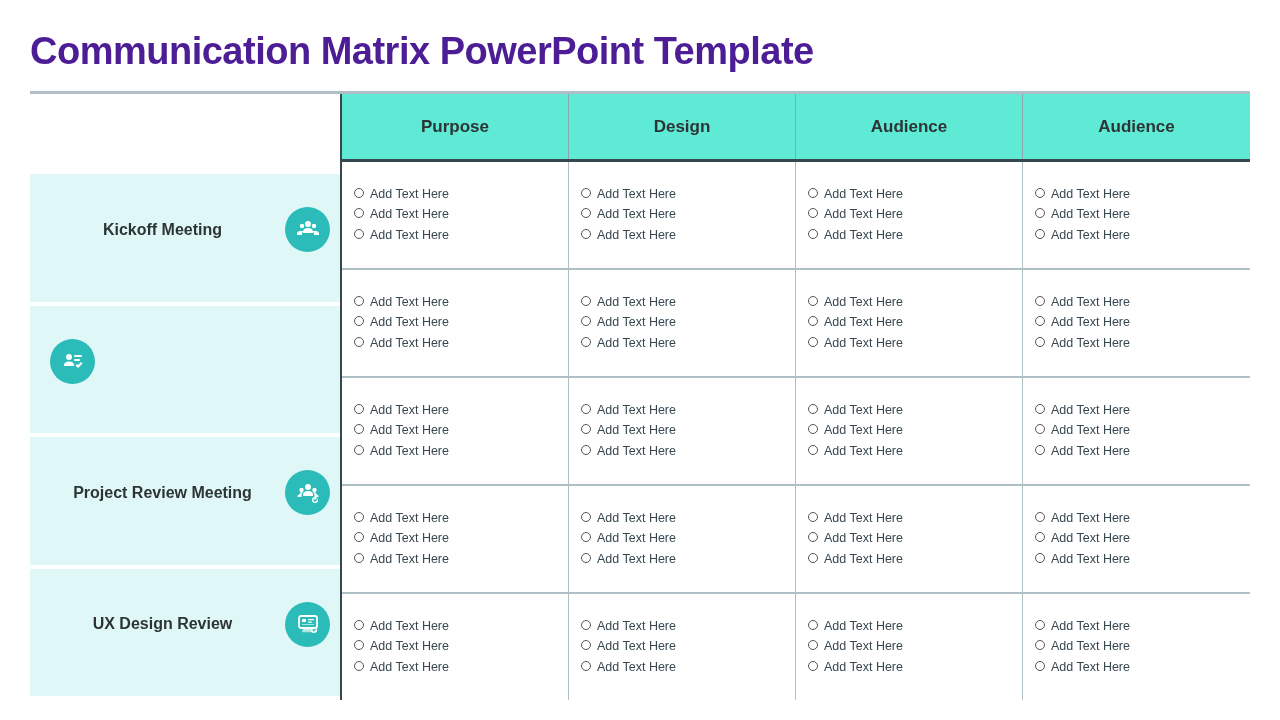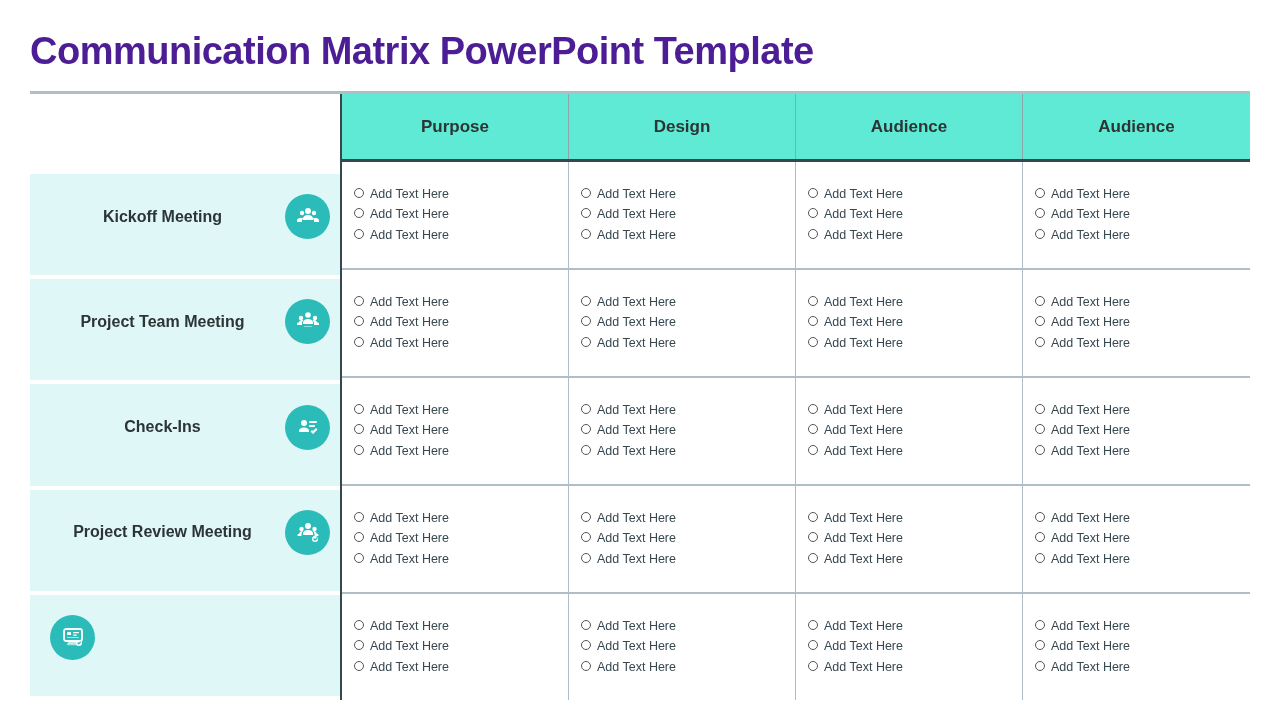--- a/index.html
+++ b/index.html
@@ -189,35 +189,20 @@
     <circle cx="12" cy="6" r="3" fill="white"></circle>
     <circle cx="6" cy="8" r="2.2" fill="white"></circle>
     <circle cx="18" cy="8" r="2.2" fill="white"></circle>
     <path d="M12 10c-3 0-5 1.5-5 4v1h10v-1c0-2.5-2-4-5-4z" fill="white"></path>
     <path d="M4 13c-1.5 0-3 1-3 2.5V17h5v-1c0-1.2.5-2.3 1.3-3.1C6.8 13 5.5 13 4 13z" fill="white"></path>
     <path d="M20 13c1.5 0 3 1 3 2.5V17h-5v-1c0-1.2-.5-2.3-1.3-3.1C17.2 13 18.5 13 20 13z" fill="white"></path>
   </svg>
             </div>
           </div>
           <div class="sidebar-row">
-            <div class="sidebar-row-label">Project Team Meeting</div>
-            <div class="row-icon">
-              <svg width="24" height="24" viewBox="0 0 24 24" fill="white" xmlns="http://www.w3.org/2000/svg">
-    <circle cx="12" cy="5" r="2.8" fill="white"></circle>
-    <circle cx="5" cy="8" r="2.2" fill="white"></circle>
-    <circle cx="19" cy="8" r="2.2" fill="white"></circle>
-    <path d="M12 9c-2.8 0-5 1.5-5 3.5V14h10v-1.5C17 10.5 14.8 9 12 9z" fill="white"></path>
-    <path d="M3 12.5C3 11 4.5 10 6 10c.5 0 1 .1 1.4.3C6.5 11 6 12.2 6 13.5V15H1v-1C1 12.8 1.8 12.5 3 12.5z" fill="white"></path>
-    <path d="M21 12.5c0-1.5-1.5-2.5-3-2.5-.5 0-1 .1-1.4.3.9 1 1.4 2.2 1.4 3.5V15h5v-1C23 12.8 22.2 12.5 21 12.5z" fill="white"></path>
-    <rect x="8" y="16" width="8" height="1" rx="0.5" fill="white" opacity="0.5"></rect>
-  </svg>
-            </div>
-          </div>
-          <div class="sidebar-row">
-            <div class="sidebar-row-label">Check-Ins</div>
             <div class="row-icon">
               <svg width="24" height="24" viewBox="0 0 24 24" fill="white" xmlns="http://www.w3.org/2000/svg">
     <circle cx="8" cy="8" r="3" fill="white"></circle>
     <path d="M3 16c0-2 2-3.5 5-3.5s5 1.5 5 3.5v1H3v-1z" fill="white"></path>
     <rect x="13" y="6" width="8" height="2" rx="1" fill="white"></rect>
     <rect x="13" y="10" width="6" height="2" rx="1" fill="white"></rect>
     <path d="M17 16l3-3 1.5 1.5-4.5 4.5-2.5-2.5 1.5-1.5z" fill="white"></path>
   </svg>
             </div>
           </div>
@@ -230,20 +215,21 @@
     <circle cx="18.5" cy="9" r="2.2" fill="white"></circle>
     <path d="M12 10c-3 0-5 1.5-5 3.5V15h10v-1.5C17 11.5 15 10 12 10z" fill="white"></path>
     <path d="M3.5 13.5C3.5 12 5 11 6.5 11h.5c-.9.9-1.5 2.1-1.5 3.5V16H1.5v-.5c0-1.1.8-2 2-2z" fill="white"></path>
     <path d="M20.5 13.5C20.5 12 19 11 17.5 11H17c.9.9 1.5 2.1 1.5 3.5V16h4v-.5c0-1.1-.8-2-2-2z" fill="white"></path>
     <circle cx="19" cy="19" r="3" fill="white"></circle>
     <path d="M18 19l1 1 2-2" stroke="#2bbcb9" stroke-width="1.5" fill="none" stroke-linecap="round"></path>
   </svg>
             </div>
           </div>
           <div class="sidebar-row">
+            <div class="sidebar-row-label">UX Design Review</div>
             <div class="row-icon">
               <svg width="24" height="24" viewBox="0 0 24 24" fill="white" xmlns="http://www.w3.org/2000/svg">
     <rect x="3" y="4" width="18" height="12" rx="2" stroke="white" stroke-width="1.8" fill="none"></rect>
     <rect x="6" y="7" width="4" height="3" rx="0.5" fill="white"></rect>
     <rect x="12" y="7" width="6" height="1.2" rx="0.6" fill="white"></rect>
     <rect x="12" y="9.5" width="4" height="1.2" rx="0.6" fill="white"></rect>
     <rect x="6" y="12" width="12" height="1" rx="0.5" fill="white" opacity="0.6"></rect>
     <path d="M8 16l-2 3h12l-2-3H8z" fill="white" opacity="0.7"></path>
     <rect x="6" y="19" width="12" height="1.2" rx="0.6" fill="white" opacity="0.6"></rect>
     <circle cx="18" cy="18" r="3" fill="white"></circle>

